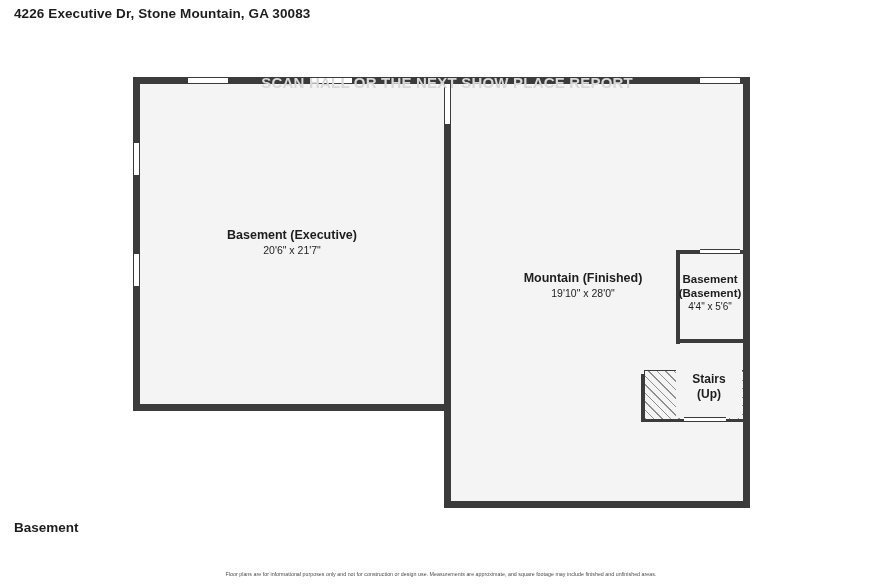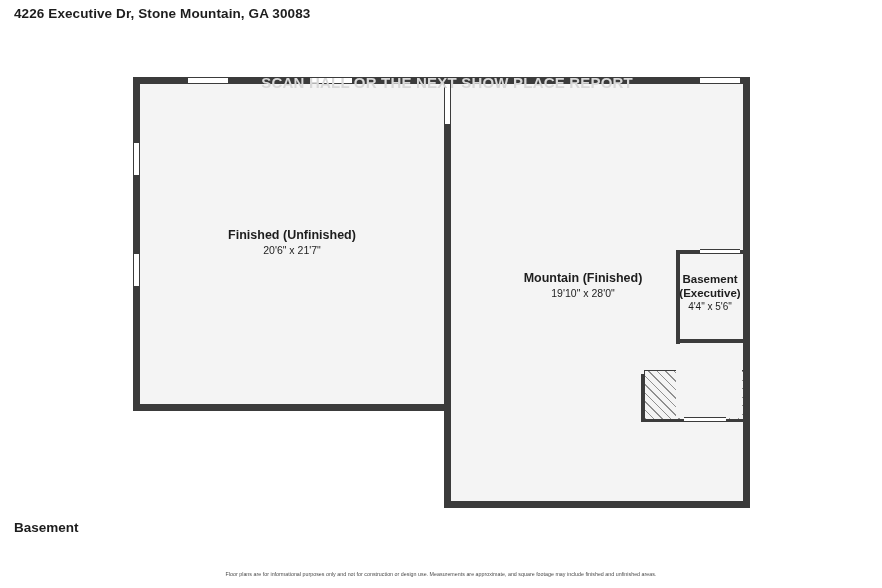--- a/index.html
+++ b/index.html
@@ -191,35 +191,39 @@
     <div class="window-v" style="left:133px; top:143px; width:7px; height:32px;"></div>
     <div class="window-v" style="left:133px; top:254px; width:7px; height:32px;"></div>
 
     <div class="window-v" style="left:444px; top:84px; width:7px; height:40px; border-left:1px solid #3b3b3b; border-right:1px solid #3b3b3b;"></div>
 
     <div class="window" style="left:700px; top:249px; width:40px; height:5px;"></div>
 
     <div class="window" style="left:684px; top:417px; width:42px; height:5px;"></div>
 
     <div class="room-label" style="left:192px; top:228px; width:200px;">
-      <span class="rname">Finished (Unfinished)</span>
+      <span class="rname">Basement (Executive)</span>
       <span class="rdim">20'6" x 21'7"</span>
     </div>
 
     <div class="room-label" style="left:483px; top:271px; width:200px;">
       <span class="rname">Mountain (Finished)</span>
       <span class="rdim">19'10" x 28'0"</span>
     </div>
 
     <div class="room-label small" style="left:662px; top:272px; width:96px;">
       <span class="rname">Basement</span>
-      <span class="rname">(Executive)</span>
+      <span class="rname">(Basement)</span>
       <span class="rdim">4'4" x 5'6"</span>
     </div>
 
+    <div class="room-label stairs" style="left:668px; top:372px; width:82px;">
+      <span class="rname">Stairs</span>
+      <span class="rname">(Up)</span>
+    </div>
 
   </div>
 
   <div class="watermark">SCAN HALL OR THE NEXT SHOW PLACE REPORT</div>
 
   <div class="floor-label">Basement</div>
 
   <div class="disclaimer">Floor plans are for informational purposes only and not for construction or design use. Measurements are approximate, and square footage may include finished and unfinished areas.</div>
 
 </div>

